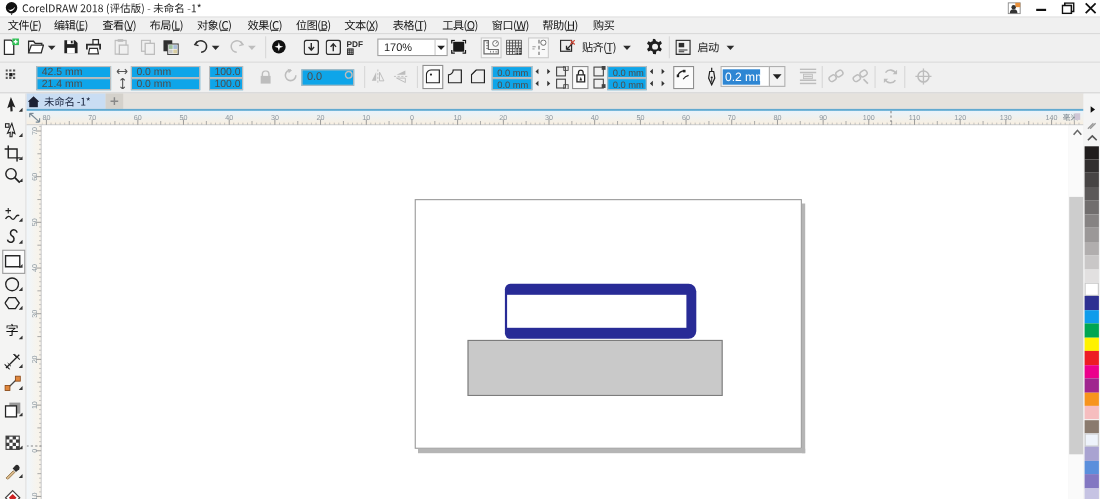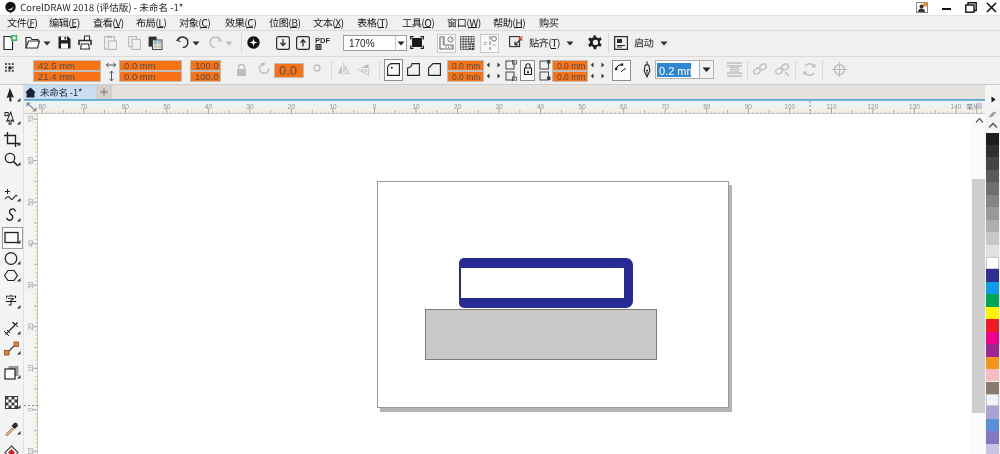--- a/index.html
+++ b/index.html
@@ -1,17 +1,17 @@
 <!DOCTYPE html>
 <html><head><meta charset="utf-8"><style>
 *{margin:0;padding:0;box-sizing:border-box}
 html,body{width:1000px;height:454px;overflow:hidden}
 body{font-family:"Liberation Sans",sans-serif;position:relative;background:#f0f0f0}
 .abs{position:absolute}
-.fld{position:absolute;background:#f97316;border:1px solid #bcbcbc;font-size:9px;color:#4d4d4d;line-height:10px;padding-left:4px;overflow:hidden}
+.fld{position:absolute;background:#0ea5e9;border:1px solid #bcbcbc;font-size:9px;color:#4d4d4d;line-height:10px;padding-left:4px;overflow:hidden}
 .sep1{position:absolute;width:1px;background:#d8d8d8}
 </style></head><body>
 <div class="abs" style="left:0;top:0;width:1000px;height:15px;background:#ffffff"></div>
 <svg class="abs" style="left:4px;top:1px" width="13" height="13" viewBox="0 0 13 13">
 <circle cx="6.5" cy="6" r="5.2" fill="#111"></circle>
 <path d="M3.2 7.5 Q6.5 9.5 9.8 5.2 Q8.3 9.3 5.4 9.2 Z" fill="#fff"></path>
 <path d="M5.8 11.2 L7.4 11.2 L6.6 12.8 Z" fill="#111"></path>
 </svg>
 <svg style="position:absolute;left:20.0px;top:1.1px;overflow:visible" width="165" height="13">
     <path transform="translate(0,10.08)" fill="#222" d="M3.6 0.1C4.5 0.1 5.2 -0.2 5.8 -0.9L5.3 -1.4C4.8 -1.0 4.3 -0.7 3.7 -0.7C2.3 -0.7 1.5 -1.8 1.5 -3.5C1.5 -5.3 2.4 -6.4 3.7 -6.4C4.3 -6.4 4.8 -6.1 5.1 -5.7L5.6 -6.3C5.2 -6.7 4.5 -7.2 3.7 -7.2C1.9 -7.2 0.6 -5.8 0.6 -3.5C0.6 -1.2 1.9 0.1 3.6 0.1Z M9.0 0.1C10.3 0.1 11.4 -0.9 11.4 -2.6C11.4 -4.3 10.3 -5.3 9.0 -5.3C7.8 -5.3 6.6 -4.3 6.6 -2.6C6.6 -0.9 7.8 0.1 9.0 0.1ZM9.0 -0.6C8.1 -0.6 7.5 -1.4 7.5 -2.6C7.5 -3.8 8.1 -4.6 9.0 -4.6C9.9 -4.6 10.6 -3.8 10.6 -2.6C10.6 -1.4 9.9 -0.6 9.0 -0.6Z M12.8 0.0H13.7V-3.4C14.1 -4.2 14.6 -4.6 15.0 -4.6C15.2 -4.6 15.4 -4.5 15.5 -4.5L15.7 -5.2C15.5 -5.3 15.4 -5.3 15.1 -5.3C14.6 -5.3 14.0 -4.9 13.7 -4.3H13.6L13.5 -5.2H12.8Z M18.7 0.1C19.4 0.1 19.9 -0.1 20.4 -0.4L20.1 -1.0C19.7 -0.7 19.3 -0.6 18.8 -0.6C17.8 -0.6 17.1 -1.3 17.0 -2.4H20.5C20.6 -2.5 20.6 -2.7 20.6 -2.9C20.6 -4.4 19.8 -5.3 18.5 -5.3C17.3 -5.3 16.2 -4.3 16.2 -2.6C16.2 -0.9 17.3 0.1 18.7 0.1ZM17.0 -3.0C17.1 -4.1 17.8 -4.6 18.5 -4.6C19.3 -4.6 19.8 -4.1 19.8 -3.0Z M22.8 0.1C23.0 0.1 23.2 0.1 23.3 0.0L23.2 -0.6C23.1 -0.6 23.0 -0.6 23.0 -0.6C22.9 -0.6 22.8 -0.7 22.8 -1.0V-7.6H21.9V-1.0C21.9 -0.3 22.1 0.1 22.8 0.1Z M24.7 0.0H26.5C28.6 0.0 29.8 -1.3 29.8 -3.5C29.8 -5.8 28.6 -7.0 26.4 -7.0H24.7ZM25.6 -0.7V-6.3H26.4C28.0 -6.3 28.8 -5.3 28.8 -3.5C28.8 -1.8 28.0 -0.7 26.4 -0.7Z M32.2 -3.7V-6.3H33.4C34.5 -6.3 35.1 -6.0 35.1 -5.1C35.1 -4.1 34.5 -3.7 33.4 -3.7ZM35.1 0.0H36.1L34.4 -3.1C35.3 -3.3 35.9 -4.0 35.9 -5.1C35.9 -6.5 34.9 -7.0 33.5 -7.0H31.3V0.0H32.2V-3.0H33.4Z M36.5 0.0H37.3L38.0 -2.2H40.6L41.3 0.0H42.2L39.8 -7.0H38.8ZM38.2 -2.9 38.6 -3.9C38.8 -4.7 39.1 -5.5 39.3 -6.3H39.3C39.6 -5.5 39.8 -4.7 40.0 -3.9L40.4 -2.9Z M44.0 0.0H45.0L46.1 -4.2C46.2 -4.8 46.3 -5.3 46.4 -5.8H46.5C46.6 -5.3 46.7 -4.8 46.8 -4.2L47.9 0.0H49.0L50.4 -7.0H49.6L48.8 -3.2C48.7 -2.4 48.6 -1.7 48.4 -0.9H48.4C48.2 -1.7 48.0 -2.5 47.9 -3.2L46.9 -7.0H46.1L45.1 -3.2C44.9 -2.4 44.8 -1.7 44.6 -0.9H44.6C44.4 -1.7 44.3 -2.4 44.2 -3.2L43.4 -7.0H42.5Z M53.3 0.0H57.7V-0.8H55.7C55.4 -0.8 54.9 -0.7 54.6 -0.7C56.2 -2.3 57.3 -3.7 57.3 -5.1C57.3 -6.3 56.5 -7.2 55.3 -7.2C54.4 -7.2 53.8 -6.8 53.2 -6.1L53.7 -5.6C54.1 -6.1 54.6 -6.5 55.2 -6.5C56.1 -6.5 56.5 -5.9 56.5 -5.1C56.5 -3.8 55.5 -2.4 53.3 -0.5Z M60.8 0.1C62.2 0.1 63.0 -1.1 63.0 -3.5C63.0 -6.0 62.2 -7.2 60.8 -7.2C59.5 -7.2 58.6 -6.0 58.6 -3.5C58.6 -1.1 59.5 0.1 60.8 0.1ZM60.8 -0.6C60.0 -0.6 59.5 -1.5 59.5 -3.5C59.5 -5.6 60.0 -6.5 60.8 -6.5C61.6 -6.5 62.2 -5.6 62.2 -3.5C62.2 -1.5 61.6 -0.6 60.8 -0.6Z M64.3 0.0H68.2V-0.7H66.8V-7.0H66.1C65.7 -6.8 65.3 -6.7 64.6 -6.5V-6.0H65.9V-0.7H64.3Z M71.5 0.1C72.8 0.1 73.7 -0.7 73.7 -1.7C73.7 -2.7 73.1 -3.2 72.5 -3.5V-3.6C72.9 -3.9 73.4 -4.6 73.4 -5.3C73.4 -6.4 72.7 -7.1 71.5 -7.1C70.4 -7.1 69.6 -6.4 69.6 -5.4C69.6 -4.6 70.0 -4.1 70.5 -3.7V-3.7C69.9 -3.4 69.3 -2.7 69.3 -1.7C69.3 -0.7 70.2 0.1 71.5 0.1ZM72.0 -3.8C71.1 -4.1 70.4 -4.5 70.4 -5.4C70.4 -6.0 70.9 -6.5 71.5 -6.5C72.3 -6.5 72.7 -5.9 72.7 -5.2C72.7 -4.7 72.5 -4.2 72.0 -3.8ZM71.5 -0.5C70.7 -0.5 70.0 -1.1 70.0 -1.8C70.0 -2.5 70.4 -3.1 71.0 -3.4C72.0 -3.0 72.9 -2.7 72.9 -1.7C72.9 -1.0 72.3 -0.5 71.5 -0.5Z M78.6 1.9 79.1 1.6C78.3 0.3 77.9 -1.4 77.9 -3.0C77.9 -4.6 78.3 -6.2 79.1 -7.6L78.6 -7.9C77.7 -6.4 77.2 -4.9 77.2 -3.0C77.2 -1.1 77.7 0.5 78.6 1.9Z M87.5 -6.4C87.3 -5.6 87.1 -4.6 86.8 -3.9L87.4 -3.8C87.6 -4.4 87.9 -5.4 88.2 -6.2ZM83.3 -6.2C83.6 -5.4 83.8 -4.5 83.8 -3.8L84.5 -4.0C84.4 -4.6 84.2 -5.6 83.9 -6.4ZM80.5 -7.3C81.0 -6.9 81.6 -6.2 81.9 -5.8L82.4 -6.3C82.1 -6.7 81.4 -7.3 80.9 -7.7ZM83.0 -7.6V-6.9H85.3V-3.4H82.7V-2.7H85.3V0.8H86.1V-2.7H88.8V-3.4H86.1V-6.9H88.3V-7.6ZM79.9 -5.0V-4.4H81.3V-0.8C81.3 -0.4 81.0 -0.1 80.8 -0.0C81.0 0.1 81.1 0.4 81.2 0.6C81.3 0.4 81.6 0.2 83.2 -1.0C83.1 -1.2 83.0 -1.4 82.9 -1.6L82.0 -0.9V-5.1L81.3 -5.0Z M91.7 -8.0C91.2 -6.6 90.3 -5.1 89.3 -4.2C89.4 -4.0 89.6 -3.7 89.7 -3.5C90.0 -3.8 90.4 -4.2 90.7 -4.6V0.7H91.4V-5.7C91.8 -6.4 92.1 -7.1 92.4 -7.8ZM92.2 -6.0V-5.3H94.9V-3.3H92.8V0.8H93.5V0.4H97.0V0.7H97.8V-3.3H95.6V-5.3H98.4V-6.0H95.6V-8.1H94.9V-6.0ZM93.5 -0.3V-2.6H97.0V-0.3Z M99.7 -7.9V-4.1C99.7 -2.6 99.7 -0.9 99.0 0.4C99.2 0.5 99.4 0.7 99.5 0.8C100.1 -0.2 100.3 -1.4 100.4 -2.7H101.7V0.8H102.4V-3.4H100.4L100.4 -4.1V-4.8H103.0V-5.4H102.1V-8.1H101.4V-5.4H100.4V-7.9ZM106.9 -4.6C106.7 -3.5 106.3 -2.6 105.9 -1.8C105.4 -2.6 105.1 -3.6 104.8 -4.6ZM103.4 -7.4V-4.1C103.4 -2.7 103.3 -0.9 102.5 0.4C102.7 0.5 103.0 0.7 103.1 0.8C103.9 -0.6 104.1 -2.5 104.1 -4.1V-4.6H104.3C104.5 -3.3 104.9 -2.2 105.5 -1.2C104.9 -0.6 104.3 -0.1 103.7 0.2C103.8 0.3 104.0 0.6 104.1 0.8C104.8 0.5 105.4 -0.0 105.9 -0.6C106.3 -0.0 106.8 0.4 107.5 0.8C107.6 0.6 107.8 0.3 108.0 0.2C107.3 -0.1 106.7 -0.6 106.3 -1.2C107.0 -2.2 107.5 -3.5 107.7 -5.2L107.3 -5.3L107.1 -5.3H104.1V-6.8C105.4 -6.9 106.8 -7.1 107.8 -7.4L107.4 -8.0C106.4 -7.7 104.8 -7.5 103.4 -7.4Z M109.3 1.9C110.2 0.5 110.7 -1.1 110.7 -3.0C110.7 -4.9 110.2 -6.4 109.3 -7.9L108.7 -7.6C109.6 -6.2 110.0 -4.6 110.0 -3.0C110.0 -1.4 109.6 0.3 108.7 1.6Z M114.2 -2.4H116.6V-3.0H114.2Z M123.6 -8.1V-6.5H120.5V-5.8H123.6V-4.1H119.8V-3.4H123.2C122.3 -2.2 120.9 -1.0 119.5 -0.4C119.7 -0.2 119.9 0.0 120.1 0.2C121.3 -0.4 122.7 -1.6 123.6 -2.8V0.8H124.4V-2.9C125.3 -1.6 126.7 -0.4 128.0 0.2C128.1 0.0 128.3 -0.2 128.5 -0.4C127.1 -1.0 125.7 -2.2 124.8 -3.4H128.3V-4.1H124.4V-5.8H127.6V-6.5H124.4V-8.1Z M133.7 -8.2C132.8 -6.9 130.9 -5.7 129.1 -5.2C129.3 -5.0 129.5 -4.7 129.6 -4.5C130.3 -4.7 131.0 -5.1 131.7 -5.5V-4.9H135.5V-5.5C136.2 -5.1 136.9 -4.8 137.6 -4.6C137.7 -4.8 137.9 -5.1 138.1 -5.2C136.6 -5.6 134.9 -6.6 134.1 -7.5L134.2 -7.8ZM131.7 -5.5C132.4 -6.0 133.1 -6.5 133.6 -7.1C134.1 -6.5 134.8 -6.0 135.5 -5.5ZM130.0 -4.1V0.0H130.7V-0.8H133.0V-4.1ZM130.7 -3.4H132.3V-1.4H130.7ZM134.0 -4.1V0.8H134.7V-3.4H136.5V-1.4C136.5 -1.3 136.5 -1.2 136.4 -1.2C136.2 -1.2 135.8 -1.2 135.2 -1.2C135.3 -1.0 135.4 -0.7 135.4 -0.5C136.2 -0.5 136.6 -0.5 136.9 -0.7C137.2 -0.8 137.2 -1.0 137.2 -1.4V-4.1Z M140.9 -5.1C141.4 -4.7 142.0 -4.3 142.4 -3.9C141.3 -3.3 140.1 -2.9 138.9 -2.6C139.0 -2.5 139.2 -2.2 139.2 -2.0C139.8 -2.1 140.3 -2.2 140.8 -2.4V0.8H141.6V0.3H145.8V0.8H146.6V-3.3H142.7C144.3 -4.1 145.7 -5.3 146.5 -6.8L146.0 -7.1L145.9 -7.1H142.5C142.7 -7.4 143.0 -7.7 143.1 -7.9L142.3 -8.1C141.7 -7.2 140.6 -6.1 139.1 -5.4C139.2 -5.2 139.5 -5.0 139.6 -4.8C140.5 -5.3 141.3 -5.8 141.9 -6.4H145.4C144.9 -5.6 144.0 -4.9 143.1 -4.3C142.6 -4.7 142.0 -5.1 141.5 -5.5ZM145.8 -0.4H141.6V-2.6H145.8Z M150.6 -2.4H153.1V-3.0H150.6Z M154.3 0.0H158.2V-0.7H156.8V-7.0H156.1C155.7 -6.8 155.3 -6.7 154.7 -6.5V-6.0H155.9V-0.7H154.3Z M160.3 -4.5 161.1 -5.4 161.8 -4.5 162.2 -4.8 161.6 -5.8 162.7 -6.3 162.5 -6.8 161.4 -6.5 161.3 -7.6H160.8L160.7 -6.5L159.6 -6.8L159.4 -6.3L160.5 -5.8L159.9 -4.8Z"></path>
@@ -247,21 +247,21 @@
 <div class="fld" style="left:190px;top:59.5px;width:31px;height:11px;font-size:9.5px;line-height:10px">100.0</div>
 <div class="fld" style="left:190px;top:70.5px;width:31px;height:11px;font-size:9.5px;line-height:10px">100.0</div>
 <svg class="abs" style="left:236px;top:64px" width="11" height="13" viewBox="0 0 11 13">
 <path d="M2.5 5 V3.5 A3 3.2 0 0 1 8.5 3.5 V5" fill="none" stroke="#bdbdbd" stroke-width="1.3"></path>
 <rect x="1" y="5" width="9" height="7" fill="#bdbdbd"></rect>
 </svg>
 <svg class="abs" style="left:258px;top:62px" width="13" height="13" viewBox="0 0 13 13">
 <path d="M11 6.5 A4.8 4.8 0 1 1 6.5 1.7" fill="none" stroke="#bdbdbd" stroke-width="1.4"></path>
 <path d="M3.5 0.5 L7.5 1.8 L4.5 4.5 Z" fill="#bdbdbd"></path>
 </svg>
-<div class="fld" style="left:274px;top:62.5px;width:30px;height:15px;font-size:13px;line-height:14px">0.0</div>
+<div class="fld" style="left:274px;top:62.5px;width:48px;height:15px;font-size:10px;line-height:14px">0.0</div>
 <svg class="abs" style="left:313px;top:64px" width="8" height="8">
     <circle cx="4" cy="4" r="3" fill="none" stroke="#bdbdbd" stroke-width="1.3"></circle>
   </svg>
 <div class="sep1" style="left:331px;top:60px;height:20px"></div>
 <svg class="abs" style="left:337px;top:63px" width="13" height="13" viewBox="0 0 13 13">
 <path d="M6.5 0 V13" stroke="#bdbdbd" stroke-width="0.8" stroke-dasharray="2 1.4"></path>
 <path d="M5 2.5 V10.5 L1 10.5 Z" fill="#bdbdbd"></path>
 <path d="M8 2.5 V10.5 L12 10.5 Z" fill="none" stroke="#bdbdbd" stroke-width="0.9"></path>
 </svg>
 <svg class="abs" style="left:358px;top:63px" width="13" height="13" viewBox="0 0 13 13">

